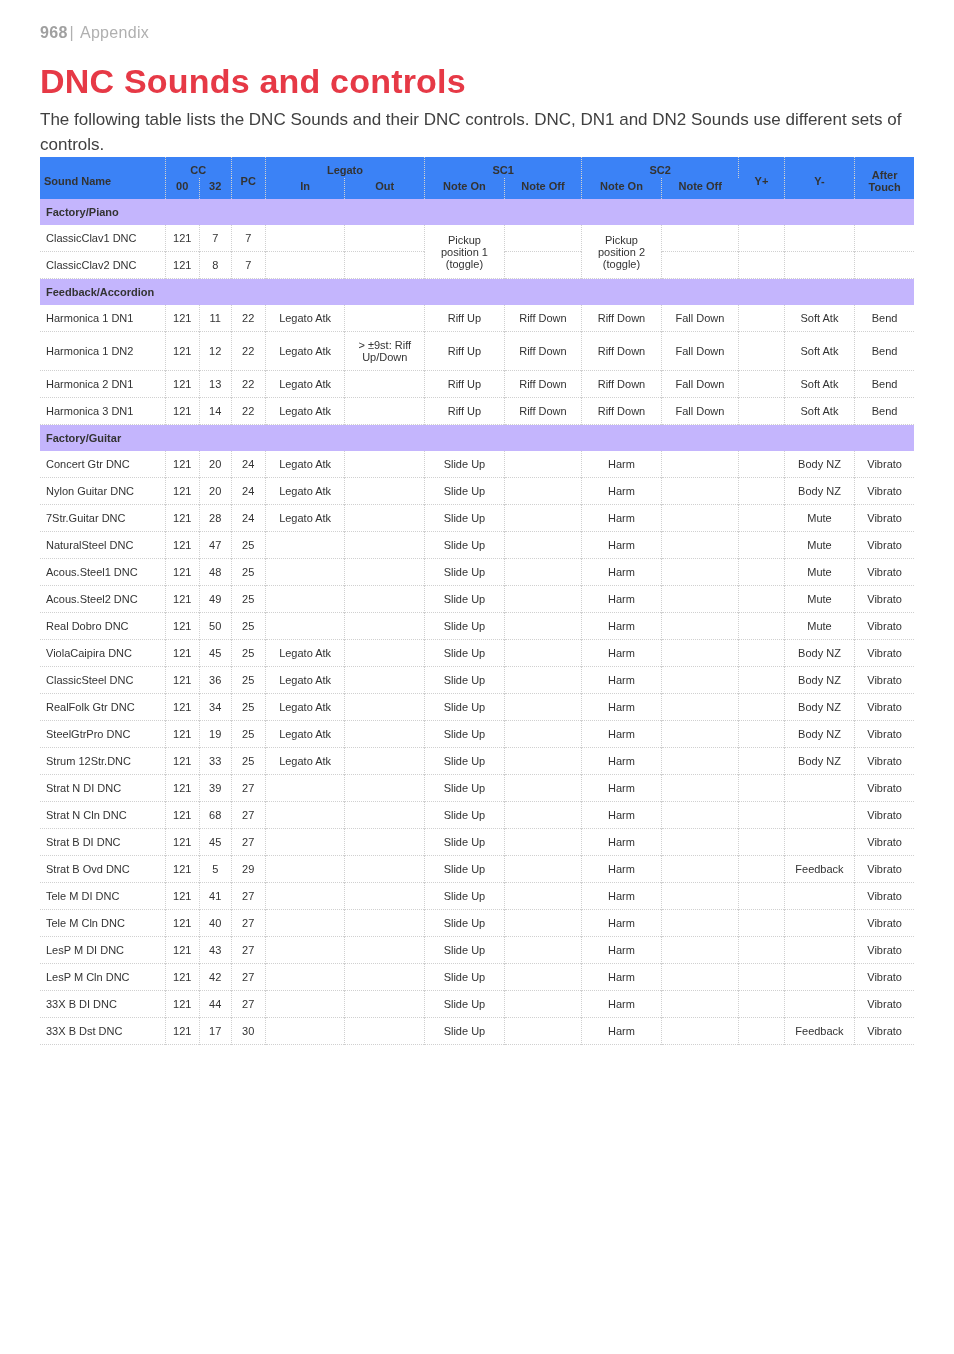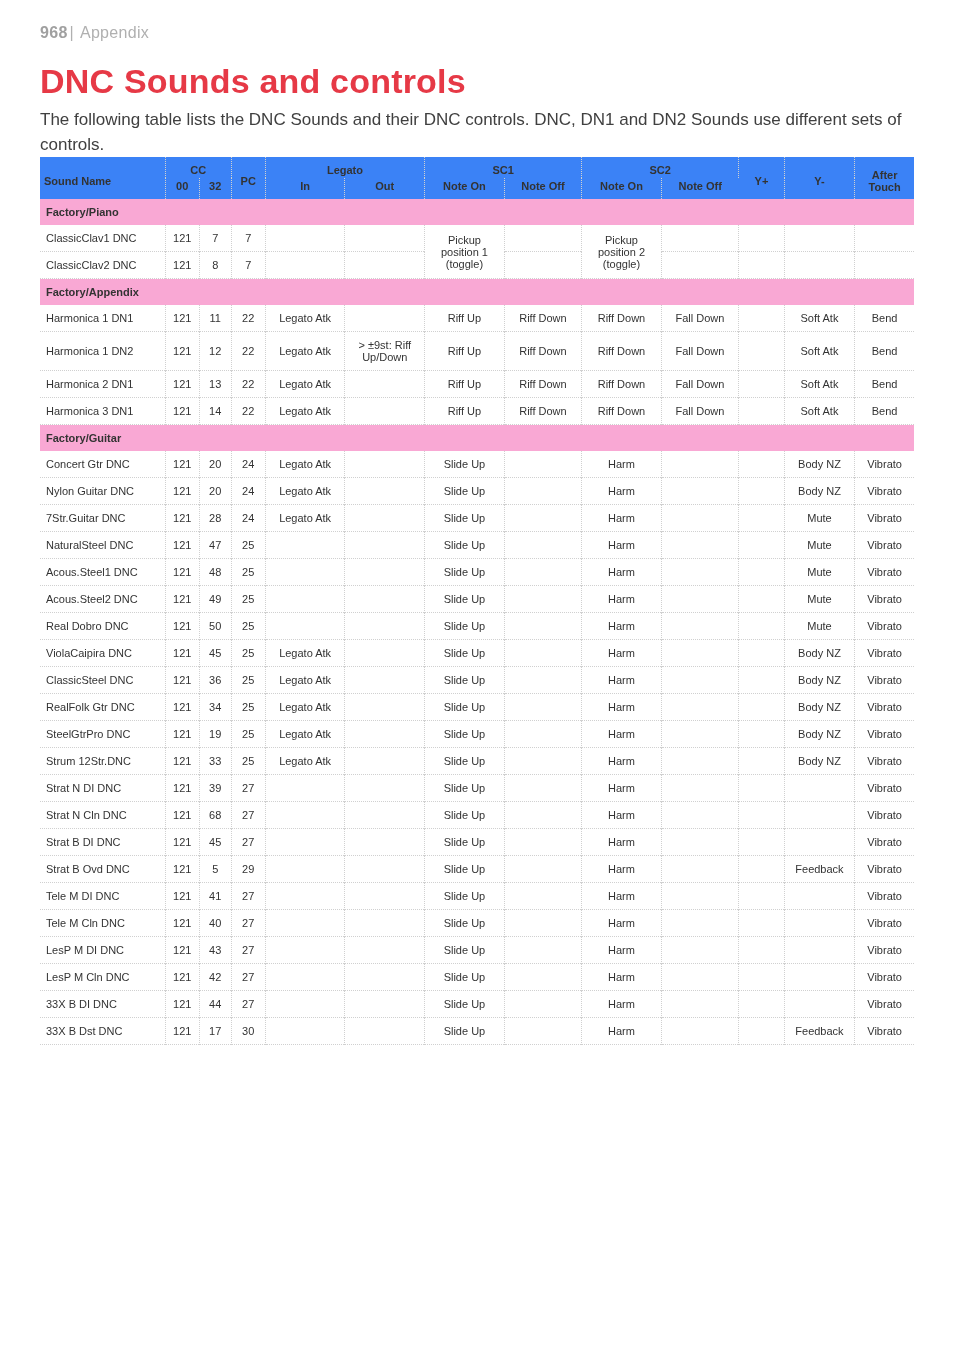--- a/index.html
+++ b/index.html
@@ -49,21 +49,21 @@
   thead th {
     background: #3b82f6;
     font-weight: 700;
     color: #333;
     font-size: 11px;
   }
   thead tr:first-child th { border-bottom: none; padding-bottom: 2px; }
   thead tr:last-child th { padding-top: 2px; padding-bottom: 7px; }
   tbody tr { border-bottom: 1px dotted #d0d0d0; }
   tbody tr.section td {
-    background: #f9a8d4;
+    background: #c4b5fd;
     font-weight: 700;
     padding: 7px 6px;
   }
   tbody tr.section { border-bottom: none; }
   .col-name { width: 110px; }
   .col-cc1 { width: 30px; }
   .col-cc2 { width: 28px; }
   .col-pc { width: 30px; }
   .col-legin { width: 70px; }
   .col-legout { width: 70px; }
@@ -153,21 +153,21 @@
         <td class="center">7</td>
         <td class="center"></td>
         <td class="center"></td>
         <td class="center"></td>
         <td class="center"></td>
         <td class="center"></td>
         <td class="center"></td>
         <td class="center"></td>
       </tr>
       <tr class="section">
-        <td colspan="13">Factory/Appendix</td>
+        <td colspan="13">Feedback/Accordion</td>
       </tr>
       <tr>
         <td>Harmonica 1 DN1</td>
         <td class="center">121</td>
         <td class="center">11</td>
         <td class="center">22</td>
         <td class="center">Legato Atk</td>
         <td class="center"></td>
         <td class="center">Riff Up</td>
         <td class="center">Riff Down</td>

